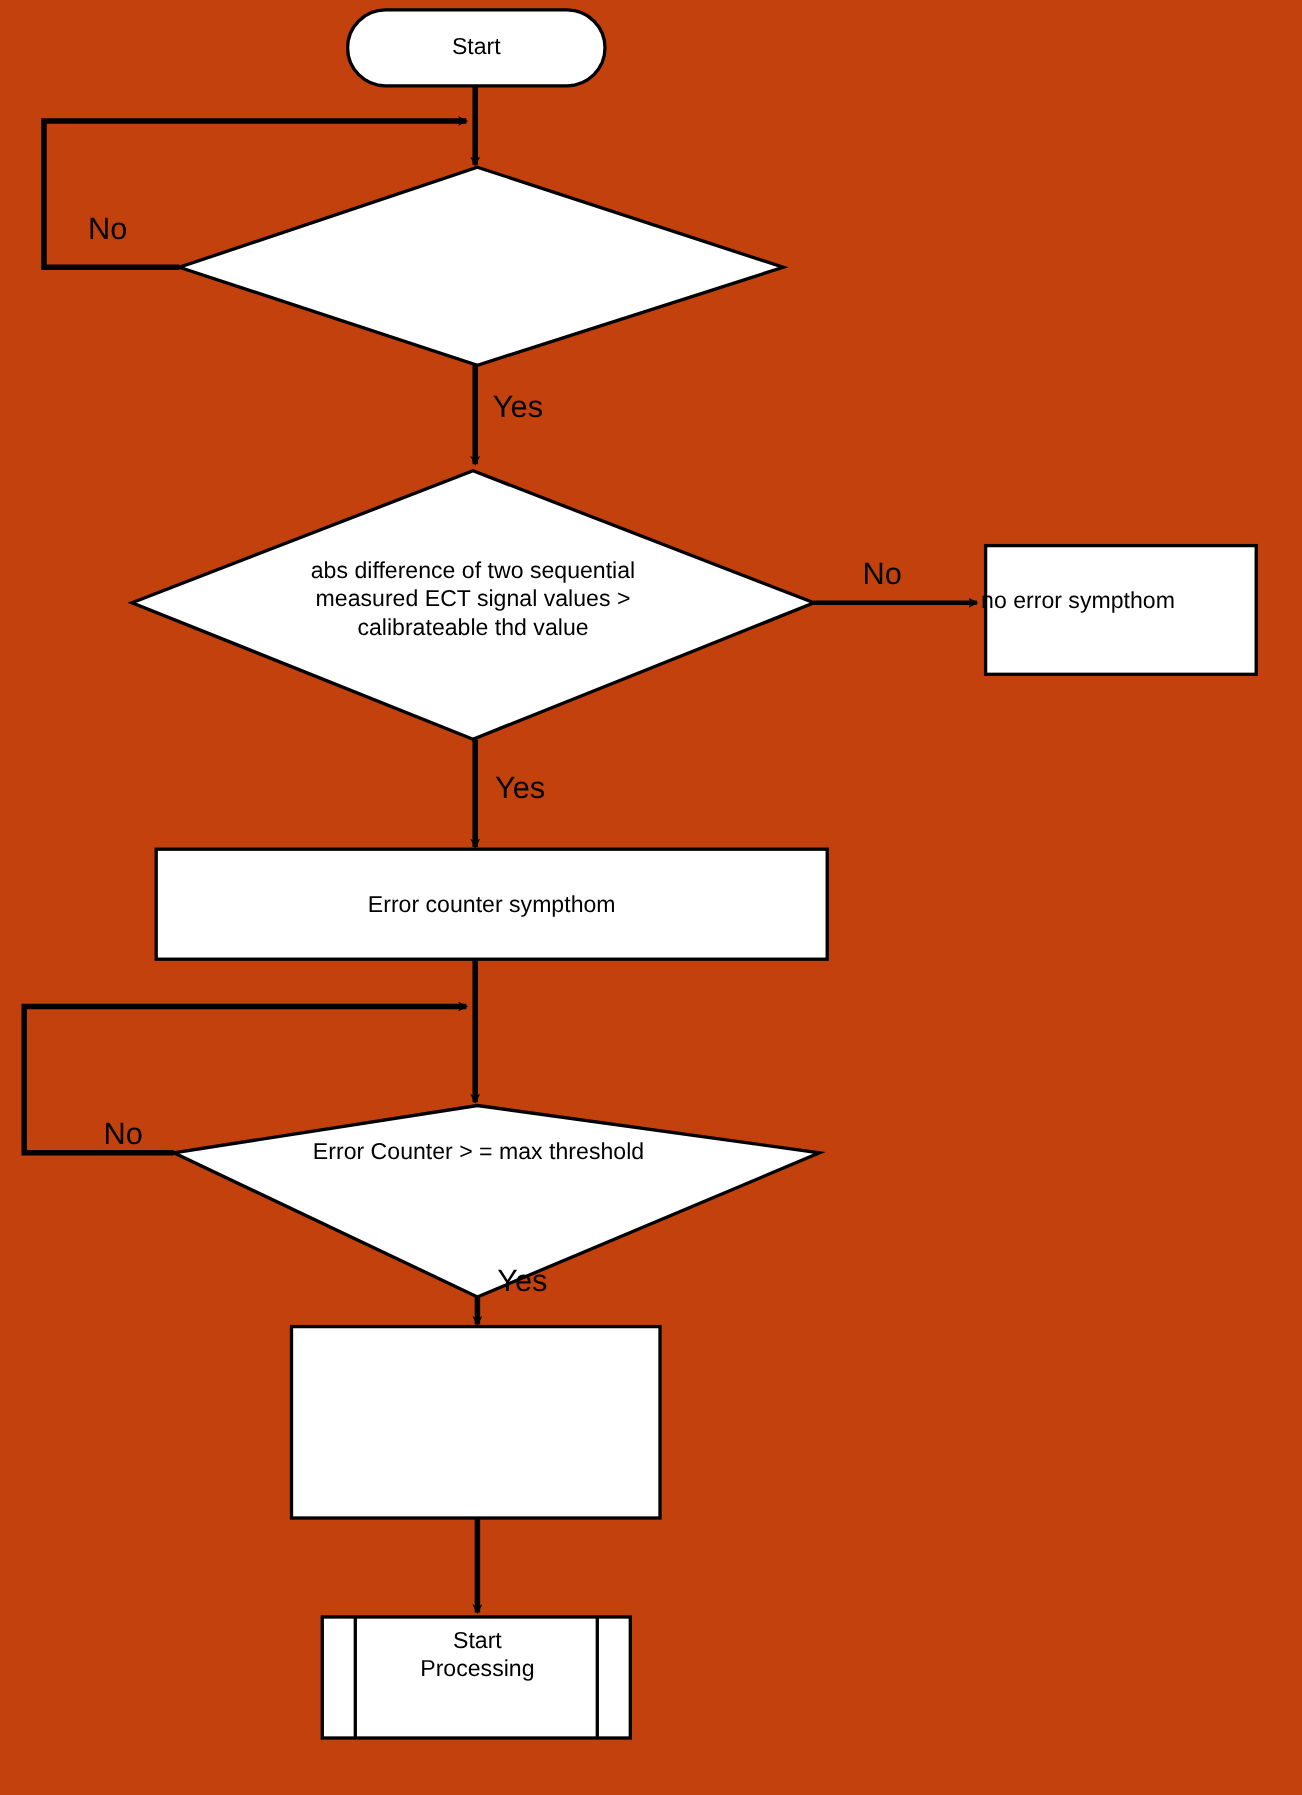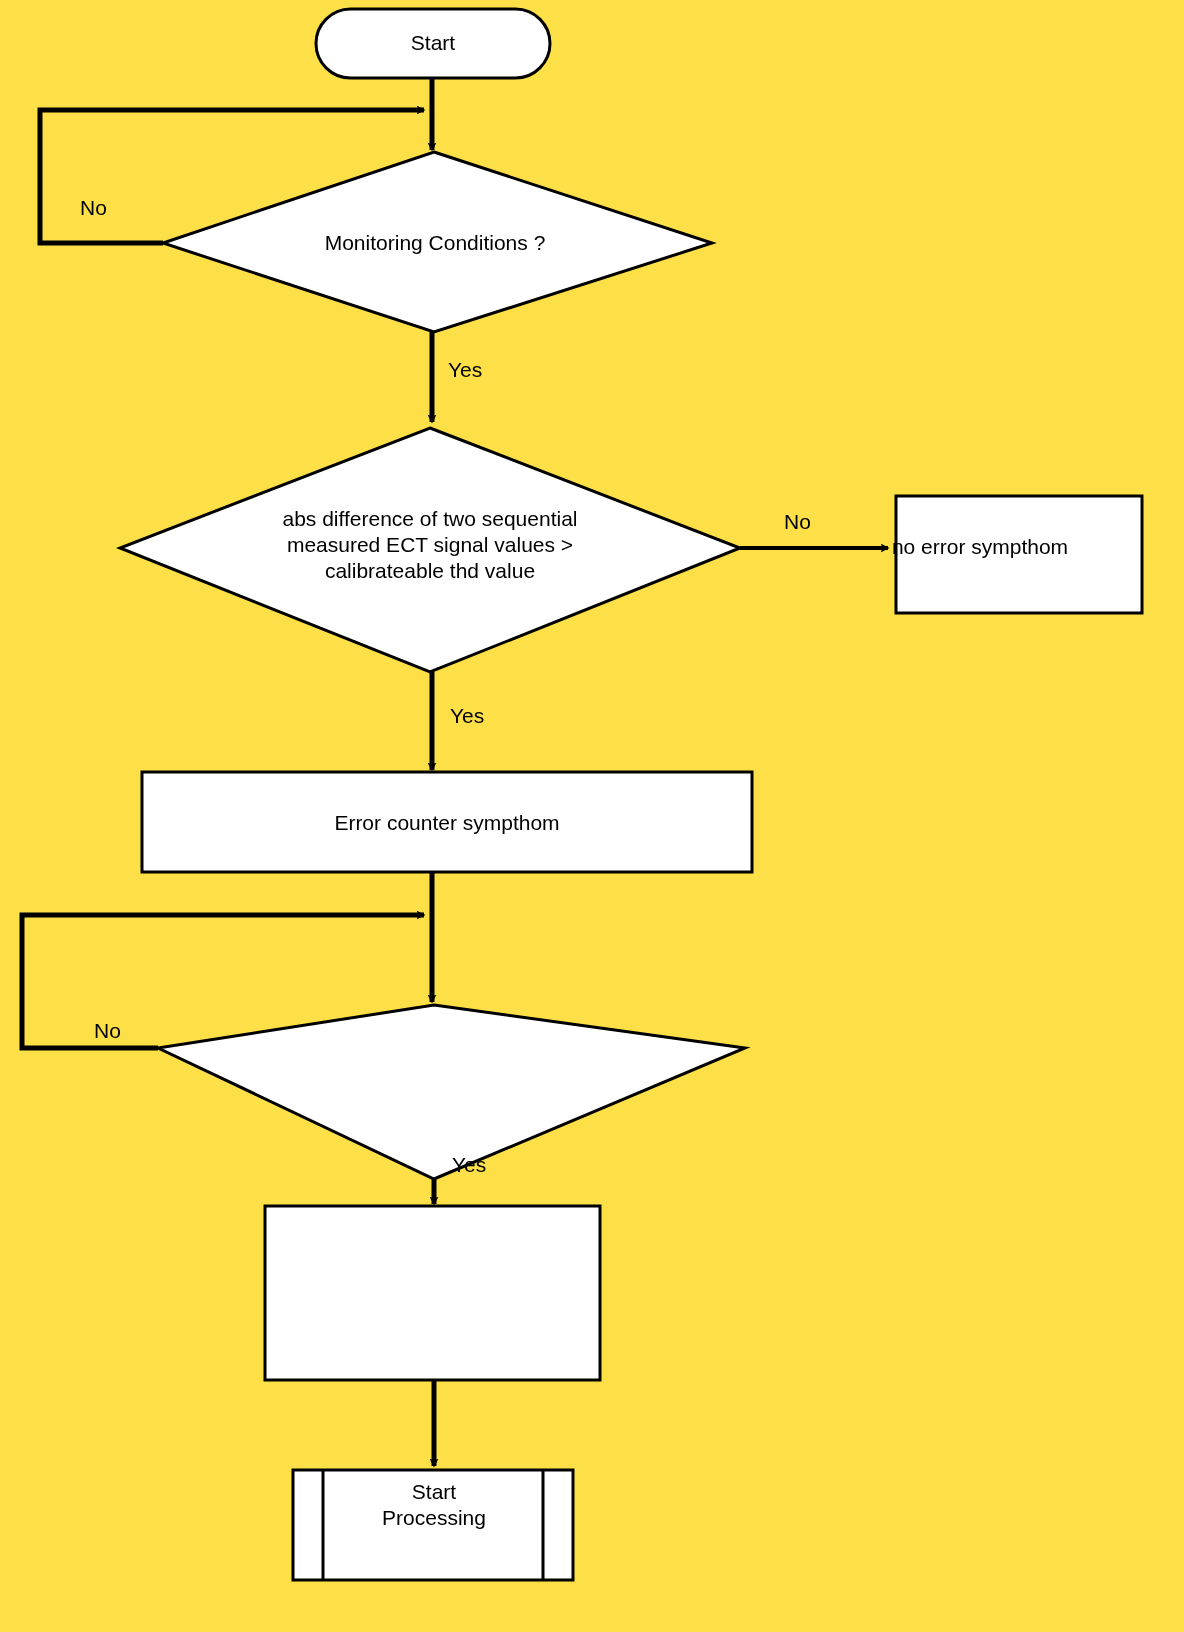--- a/index.html
+++ b/index.html
@@ -8,21 +8,21 @@
     background: #ffffff;
   }
   body {
     font-family: "Liberation Sans", sans-serif;
     color: #000000;
   }
   #canvas {
     position: relative;
     width: 1184px;
     height: 1632px;
-    background: #fde047;
+    background: #c2410c;
     overflow: hidden;
   }
   #flow-svg {
     position: absolute;
     left: 0;
     top: 0;
     width: 1184px;
     height: 1632px;
   }
   .node-label {
@@ -31,21 +31,21 @@
     font-family: "Liberation Sans", sans-serif;
     font-size: 21px;
     line-height: 26px;
     color: #000000;
     white-space: pre-line;
     pointer-events: none;
   }
   .edge-label {
     position: absolute;
     font-family: "Liberation Sans", sans-serif;
-    font-size: 21px;
+    font-size: 28px;
     line-height: 24px;
     color: #000000;
     pointer-events: none;
   }
   .lbl-start   { left: 316px; top: 30px;   width: 234px; }
   .lbl-d1      { left: 230px; top: 230px;  width: 410px; }
   .lbl-d2      { left: 180px; top: 506px;  width: 500px; }
   .lbl-noerr   { left: 856px; top: 534px;  width: 248px; }
   .lbl-inc     { left: 142px; top: 810px;  width: 610px; }
   .lbl-d3      { left: 200px; top: 1035px; width: 470px; }
@@ -107,30 +107,30 @@
 
       <rect x="293" y="1470" width="280" height="110" fill="#ffffff" stroke="#000000" stroke-width="3"></rect>
       <line x1="323" y1="1470" x2="323" y2="1580" stroke-width="3"></line>
       <line x1="543" y1="1470" x2="543" y2="1580" stroke-width="3"></line>
 
     </g>
   </svg>
 
   <div class="node-label lbl-start">Start</div>
 
-  <div class="node-label lbl-d1">Monitoring Conditions ?</div>
 
   <div class="node-label lbl-d2">abs difference of two sequential
 measured ECT signal values &gt;
 calibrateable thd value</div>
 
   <div class="node-label lbl-noerr">no error sympthom</div>
 
   <div class="node-label lbl-inc">Error counter sympthom</div>
 
+  <div class="node-label lbl-d3">Error Counter &gt; = max threshold</div>
 
 
   <div class="node-label lbl-fault">Start
 Processing</div>
 
   <div class="edge-label el-no1">No</div>
 
   <div class="edge-label el-yes1">Yes</div>
 
   <div class="edge-label el-no2">No</div>

